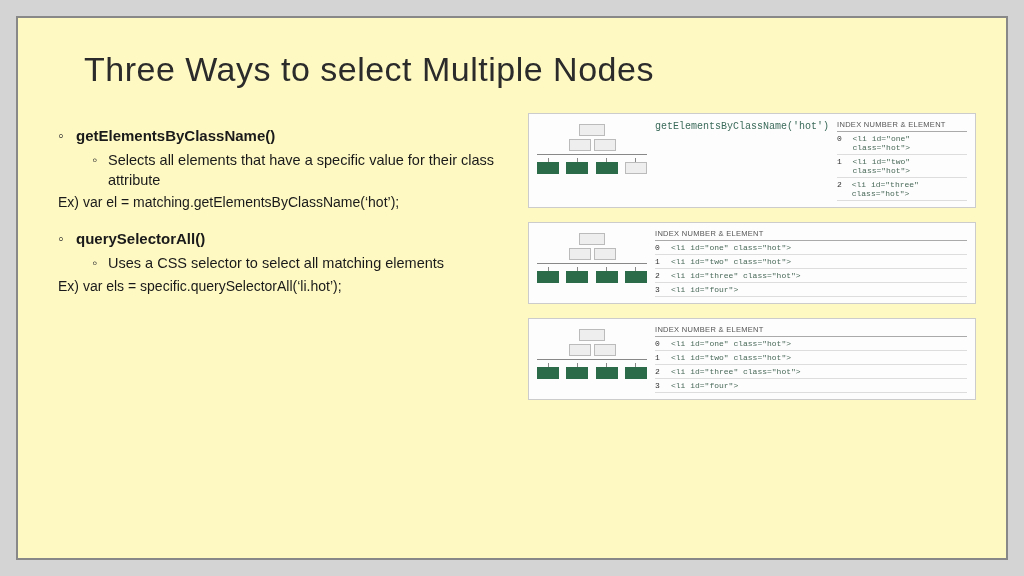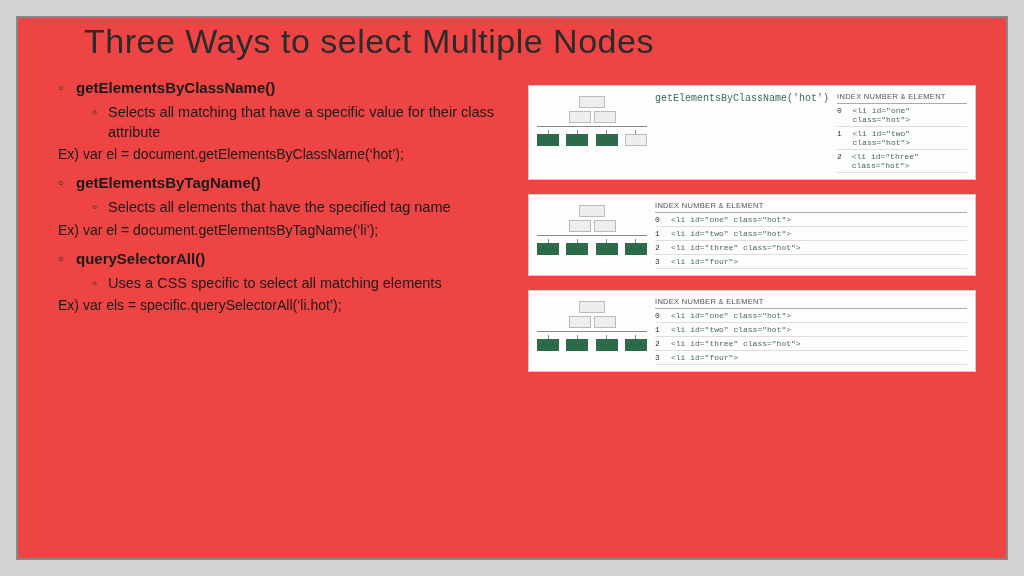--- a/index.html
+++ b/index.html
@@ -6,38 +6,38 @@
   html, body { width: 1024px; height: 576px; }
   body {
     background: #d4d4d4;
     font-family: "Century Gothic", "Avant Garde", sans-serif;
     color: #1a1a1a;
     padding: 16px;
   }
   .frame {
     width: 100%; height: 100%;
     border: 2px solid #888;
-    background: #ef4444;
-    padding: 4px 30px;
+    background: #fef9c3;
+    padding: 32px 30px;
     position: relative;
   }
   .title {
     font-size: 34px;
     font-weight: 300;
     color: #2b2b2b;
     margin: 0 0 18px 36px;
     letter-spacing: 0.5px;
   }
   .cols { display: flex; gap: 20px; }
   .left { flex: 0 0 460px; }
   .right { flex: 1; display: flex; flex-direction: column; gap: 14px; padding-top: 6px; }
 
   ul.top { list-style: none; padding-left: 10px; }
   ul.top > li { margin-bottom: 4px; }
-  .bullet-row { position: relative; padding-left: 18px; }
+  .bullet-row { position: relative; padding-left: 18px; margin-top: 20px; }
   .bullet-row::before {
     content: "◦"; position: absolute; left: 0; top: 0; color: #333;
   }
   .method-name { font-weight: bold; font-size: 15px; }
   ul.sub { list-style: none; padding-left: 34px; margin: 6px 0 4px 0; }
   ul.sub > li { position: relative; padding-left: 16px; font-size: 14.5px; line-height: 1.35; }
   ul.sub > li::before { content: "◦"; position: absolute; left: 0; top: 0; color: #333; }
   .example { font-size: 14px; margin: 2px 0 12px 0; }
 
   
@@ -80,39 +80,30 @@
   <h1 class="title">Three Ways to select Multiple Nodes</h1>
 
   <div class="cols">
     <div class="left">
       <ul class="top" id="methods-list">
           <li>
     <div class="bullet-row">
       <span class="method-name">getElementsByClassName()</span>
     </div>
     <ul class="sub">
-              <li>Selects all matching that have a specific value for their class attribute</li>
+              <li>Selects all elements that have a specific value for their class attribute</li>
             </ul>
-    <div class="example">Ex)  var el = document.getElementsByClassName(‘hot’);</div>
-          </li>
-          <li>
-    <div class="bullet-row">
-      <span class="method-name">getElementsByTagName()</span>
-    </div>
-    <ul class="sub">
-              <li>Selects all elements that have the specified tag name</li>
-            </ul>
-    <div class="example">Ex)   var el = document.getElementsByTagName(‘li’);</div>
+    <div class="example">Ex)  var el = matching.getElementsByClassName(‘hot’);</div>
           </li>
           <li>
     <div class="bullet-row">
       <span class="method-name">querySelectorAll()</span>
     </div>
     <ul class="sub">
-              <li>Uses a CSS specific to select all matching elements</li>
+              <li>Uses a CSS selector to select all matching elements</li>
             </ul>
     <div class="example">Ex) var els = specific.querySelectorAll(‘li.hot’);</div>
           </li>
         </ul>
     </div>
     <div class="right" id="cards">
         <div class="card">
           <div class="tree">
       <div class="tree-row">
               <div class="node root"></div>

